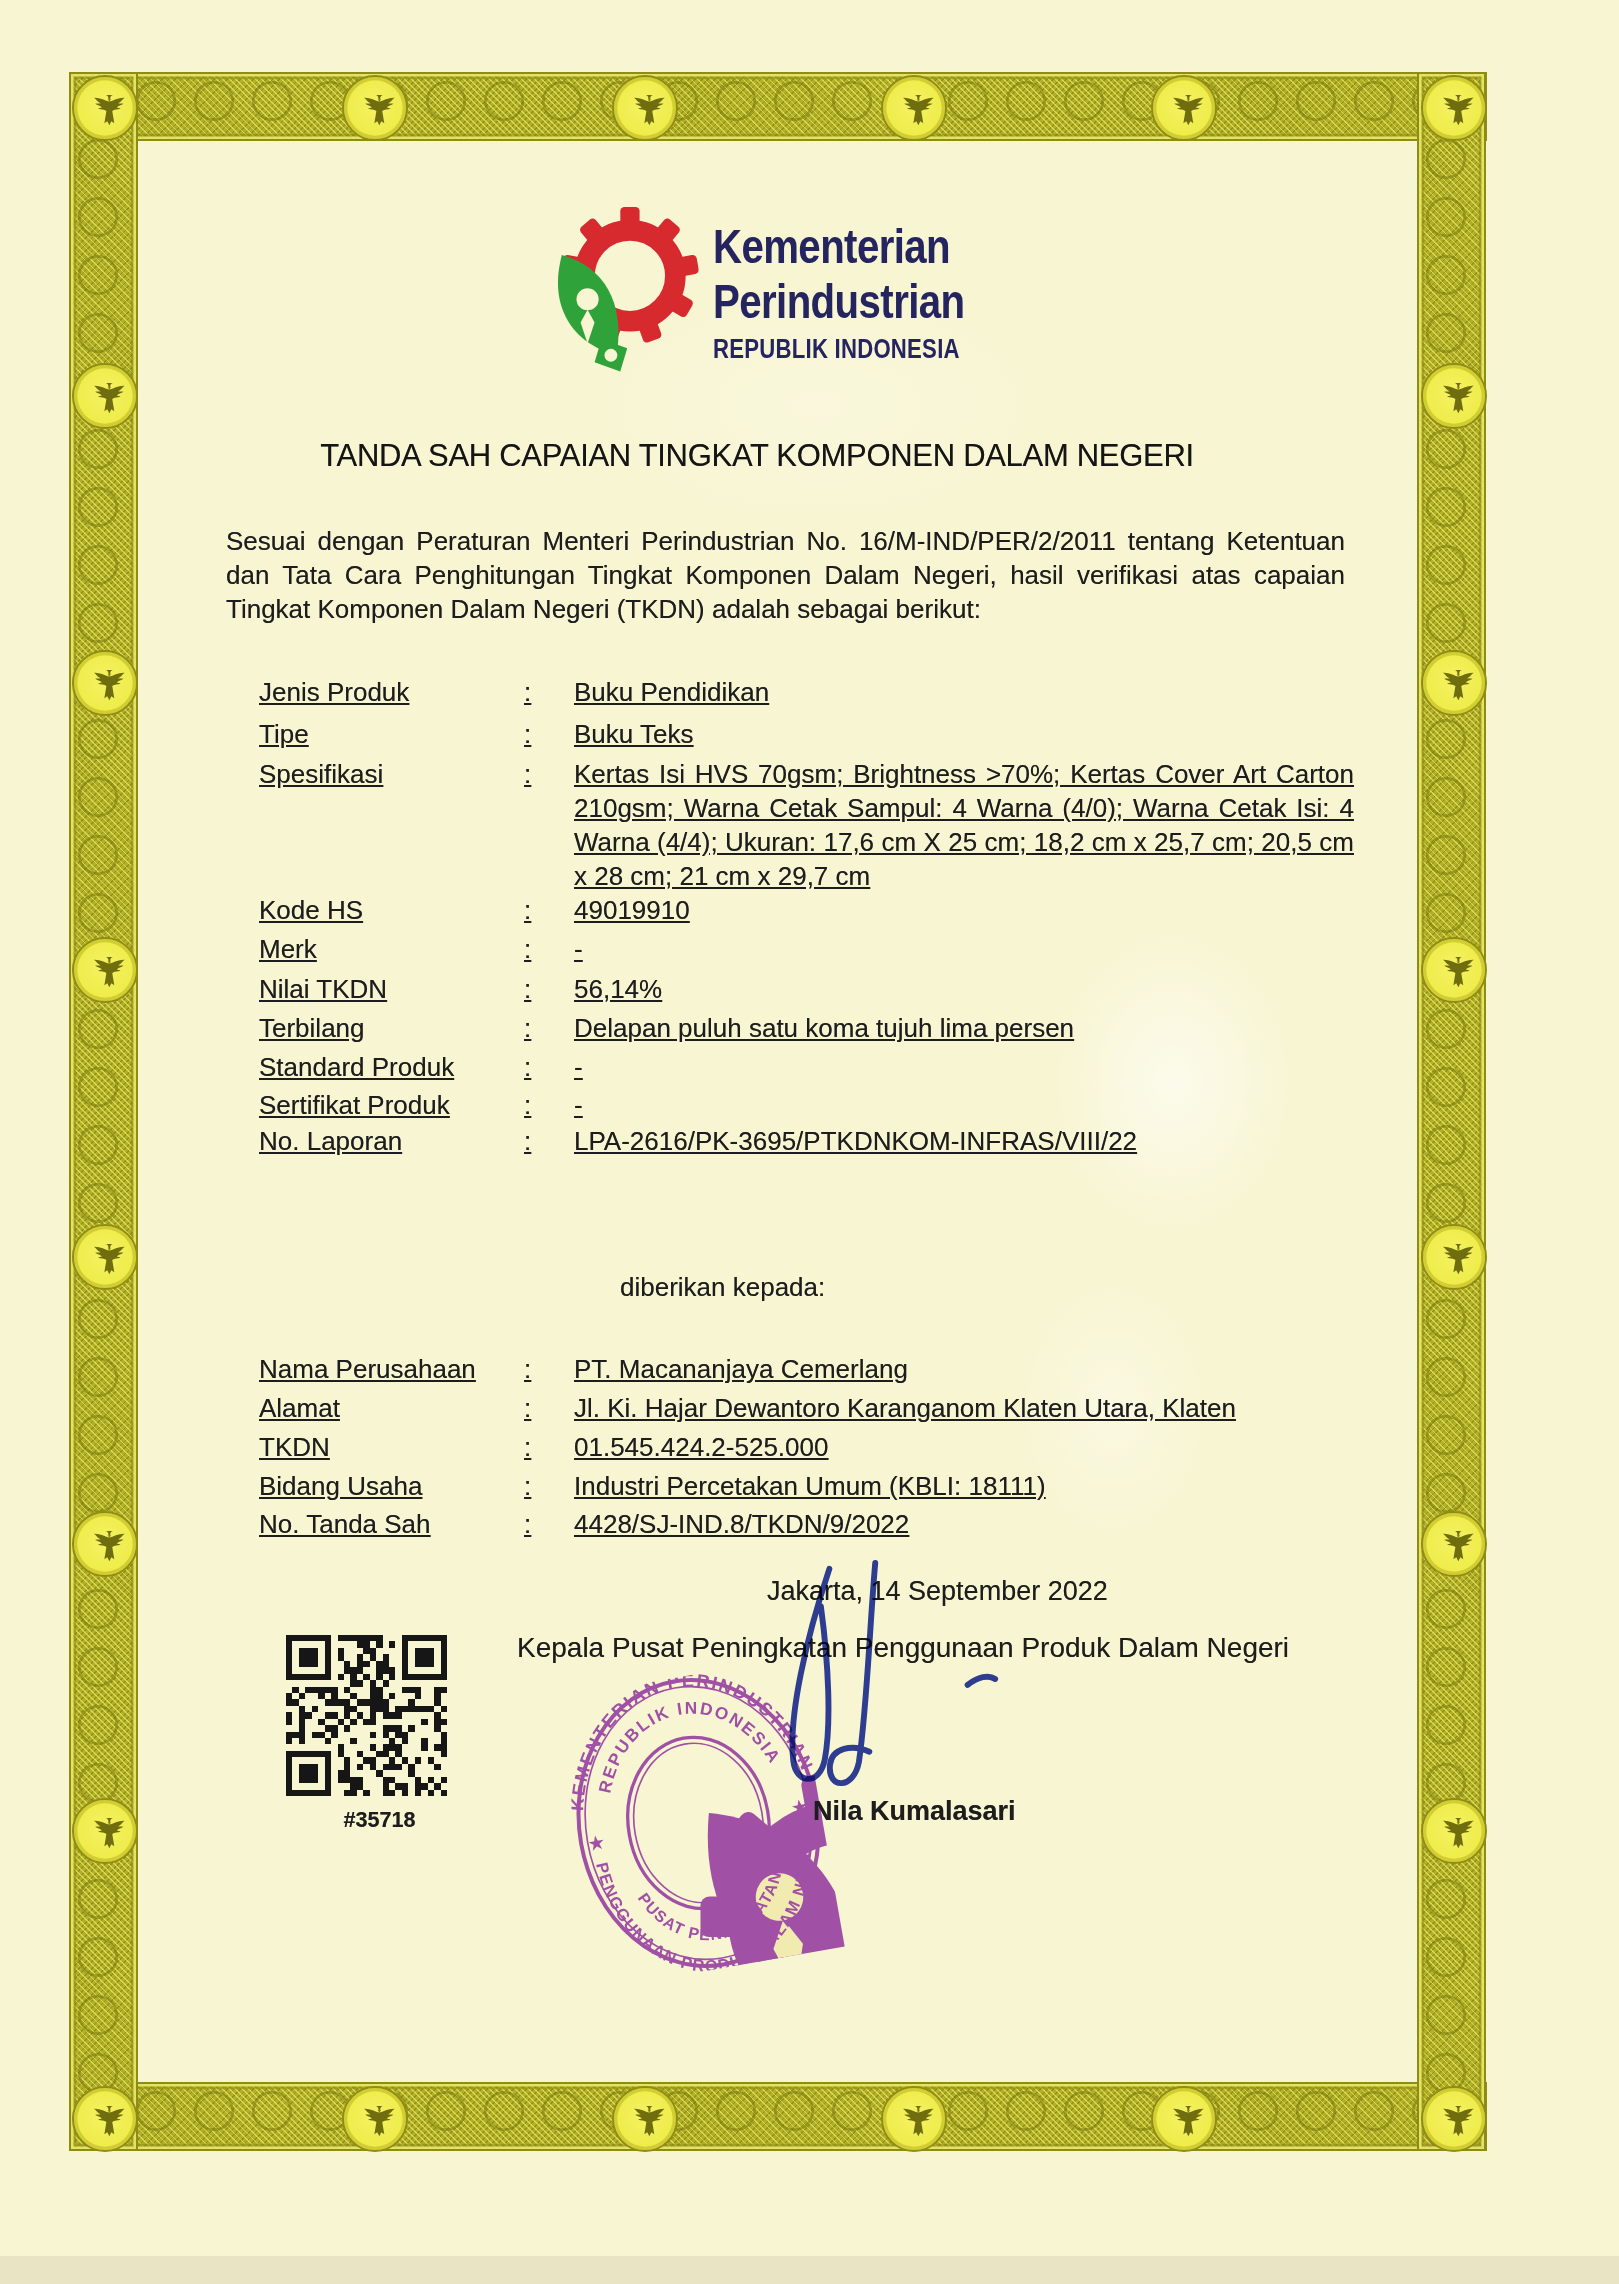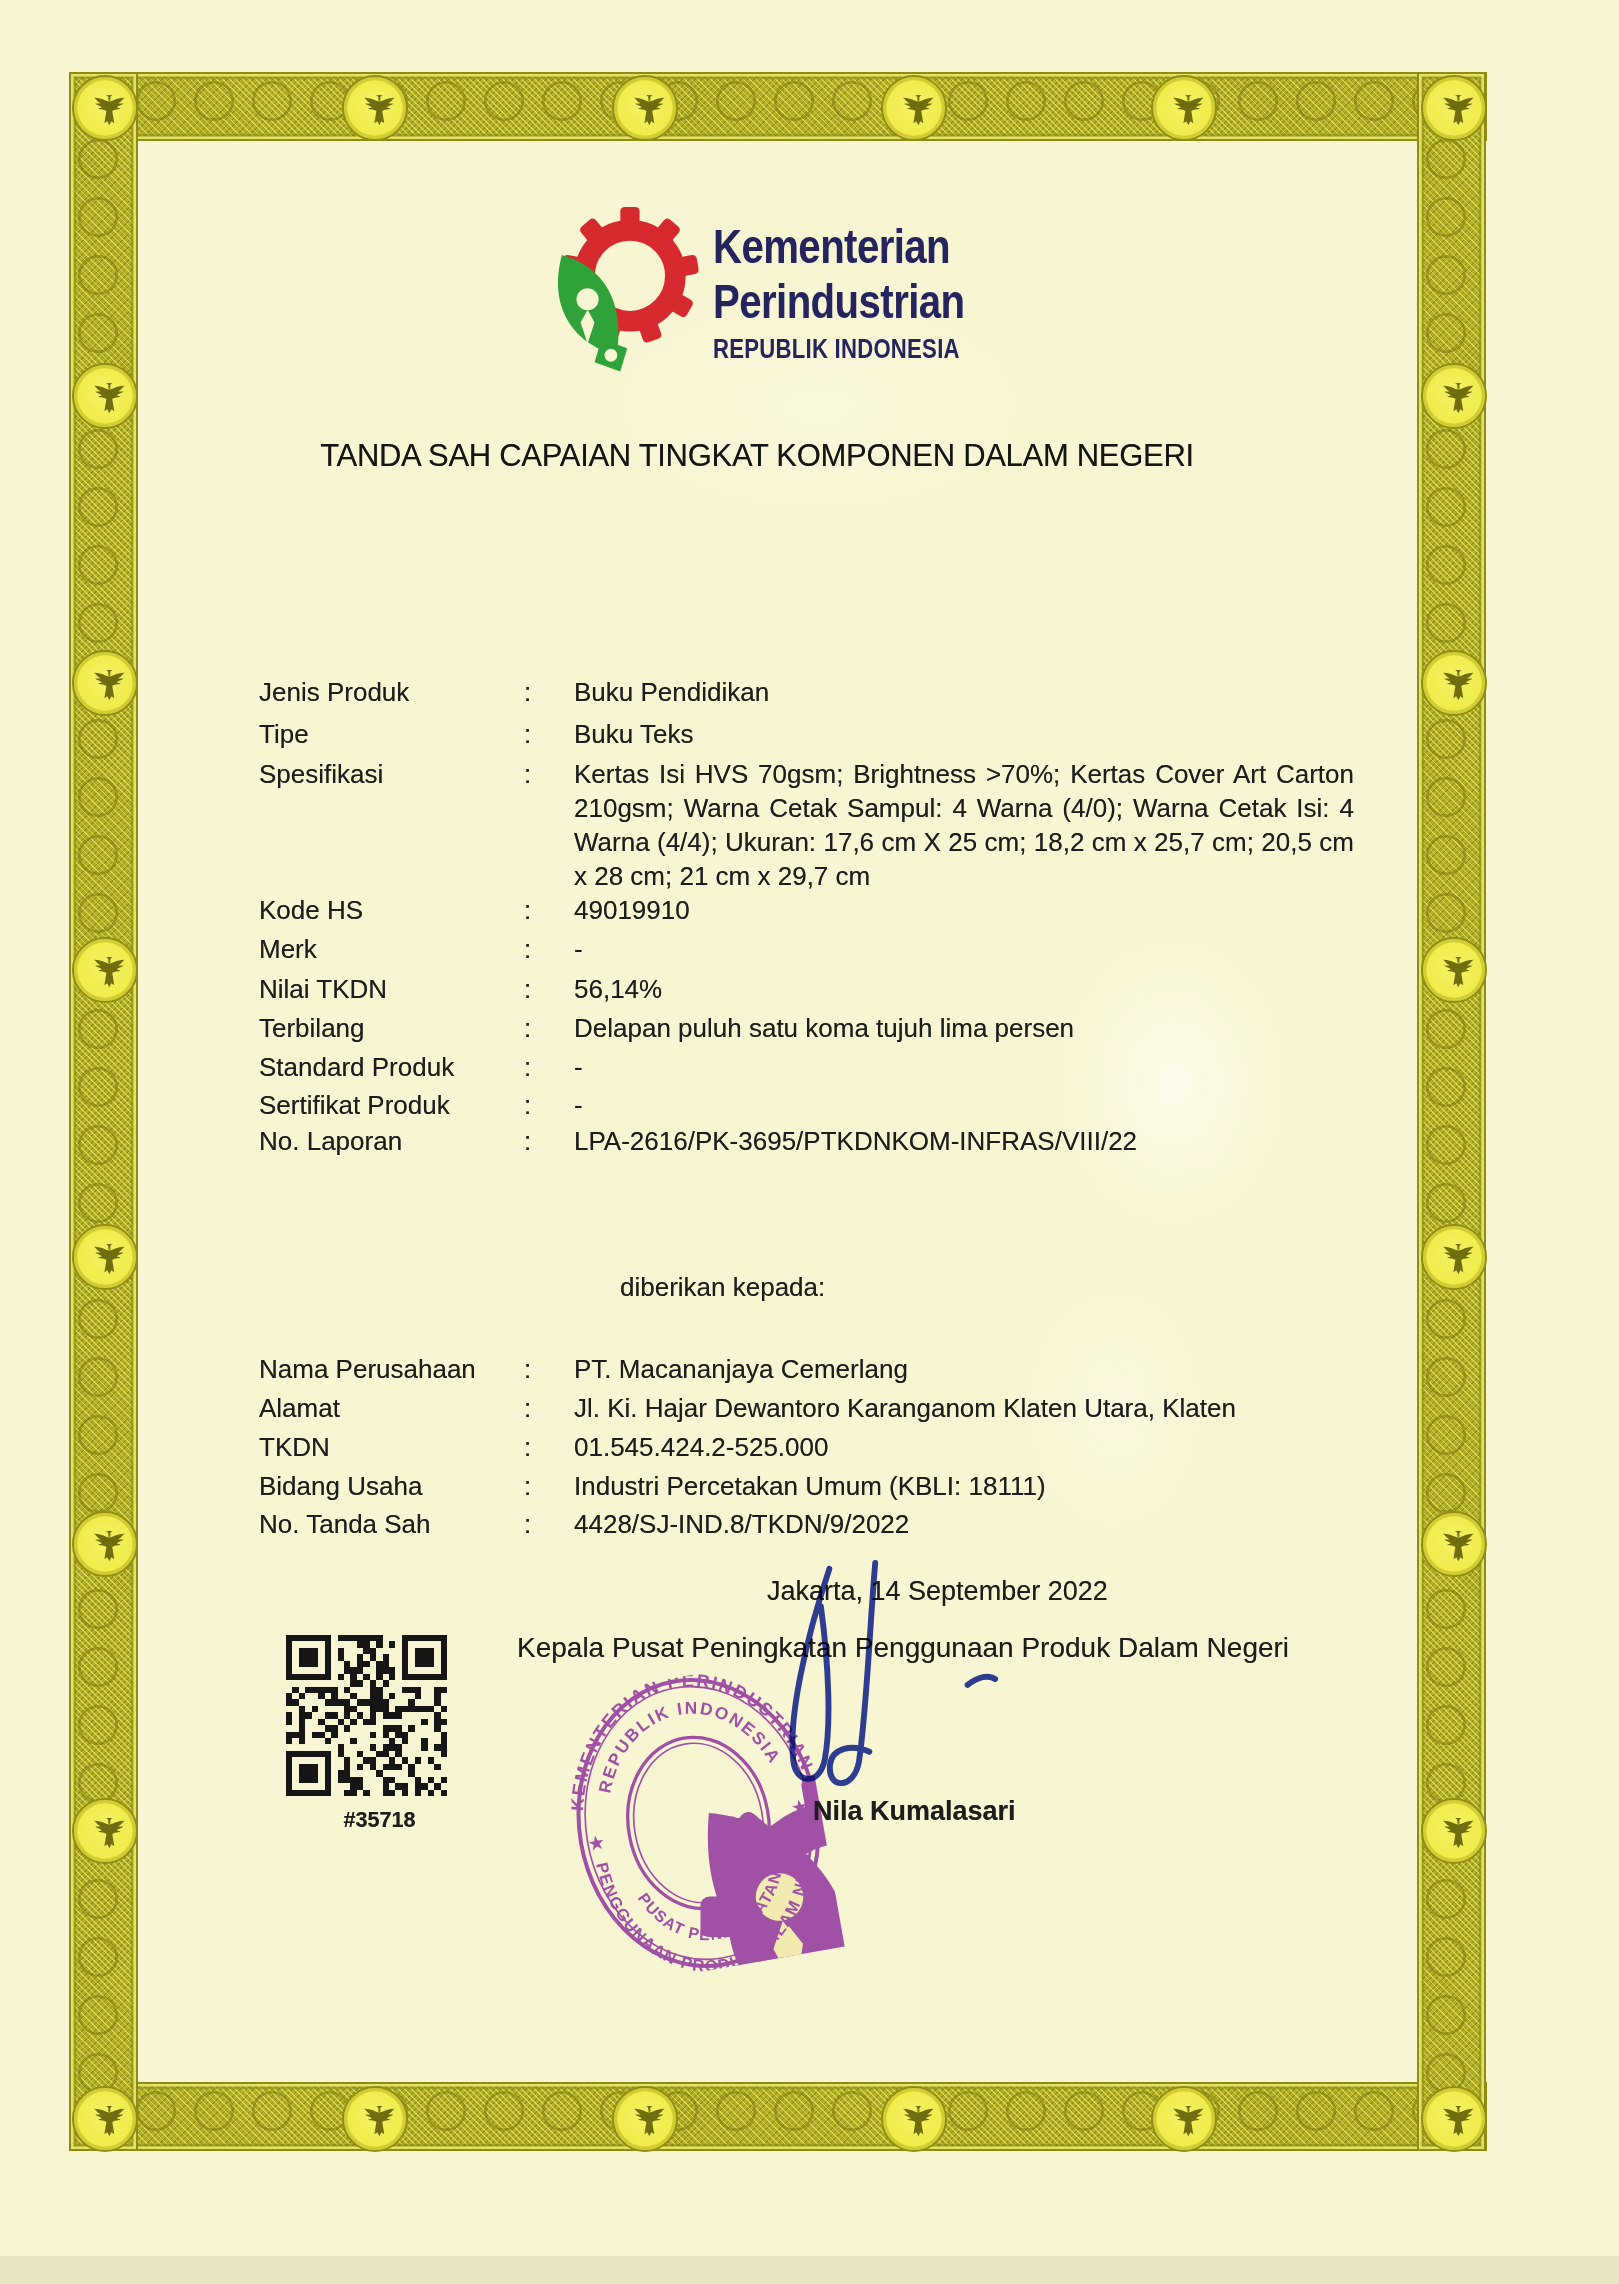--- a/index.html
+++ b/index.html
@@ -64,21 +64,21 @@
   .para{
     font-size:26px;line-height:34px;text-align:justify;
     text-shadow:0 0 0.3px rgba(20,20,20,.55);
   }
   .intro{left:226px;top:524px;width:1119px;}
   .validity{left:226px;top:1202px;width:1122px;}
   .granted{left:620px;top:1272px;font-size:26px;text-shadow:0 0 0.3px rgba(20,20,20,.55);}
   .row{position:absolute;left:0;top:0;width:1620px;height:0;z-index:3;overflow:visible;}
   .row .lbl,.row .sep,.row .val{
     position:absolute;font-size:26px;line-height:34px;
-    text-shadow:0 0 0.3px rgba(20,20,20,.55);white-space:pre-line;
+    text-shadow:0 0 0.3px rgba(20,20,20,.55);white-space:pre-line;text-decoration:underline;
   }
   .row .lbl{left:259px;}
   .row .sep{left:524px;}
   .row .val{left:574px;width:780px;text-align:justify;}
   .date-line{left:767px;top:1576px;font-size:27px;text-shadow:0 0 0.3px rgba(20,20,20,.55);white-space:nowrap;}
   .signer-title{left:517px;top:1632px;font-size:28px;text-shadow:0 0 0.3px rgba(20,20,20,.55);white-space:nowrap;}
   .signer-name{left:813px;top:1796px;font-size:27px;font-weight:700;z-index:6;white-space:nowrap;
     text-shadow:0 0 0.4px rgba(0,0,0,.5);}
   
   .qr{left:286px;top:1635px;width:161px;height:161px;z-index:3;}
@@ -265,20 +265,21 @@
       </g>
   </svg>
   <div class="logo-text">
     <div class="logo-line">Kementerian</div>
     <div class="logo-line">Perindustrian</div>
     <div class="logo-sub">REPUBLIK INDONESIA</div>
   </div>
 
   <div class="abs title">TANDA SAH CAPAIAN TINGKAT KOMPONEN DALAM NEGERI</div>
 
+  <div class="abs para intro">Sesuai dengan Peraturan Menteri Perindustrian No. 16/M-IND/PER/2/2011 tentang Ketentuan dan Tata Cara Penghitungan Tingkat Komponen Dalam Negeri, hasil verifikasi atas capaian Tingkat Komponen Dalam Negeri (TKDN) adalah sebagai berikut:</div>
 
   <div class="row" style="top:675px">
     <span class="lbl">Jenis Produk</span>
     <span class="sep">:</span>
     <span class="val">Buku Pendidikan</span>
   </div>
   <div class="row" style="top:717px">
     <span class="lbl">Tipe</span>
     <span class="sep">:</span>
     <span class="val">Buku Teks</span>

